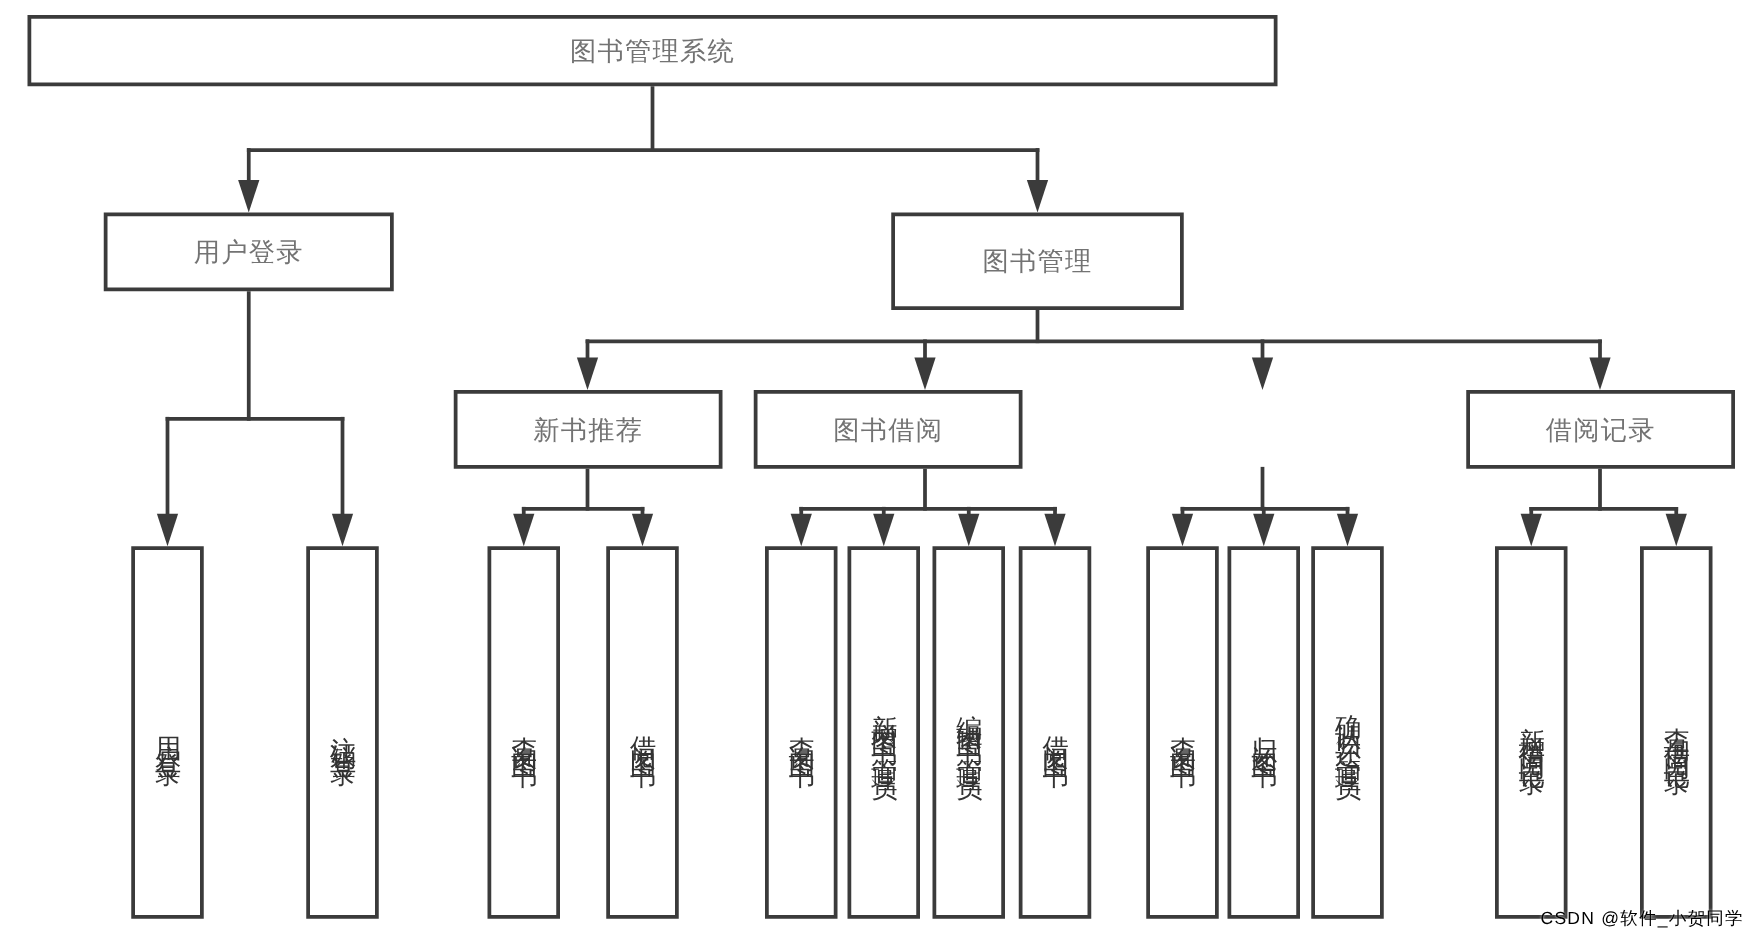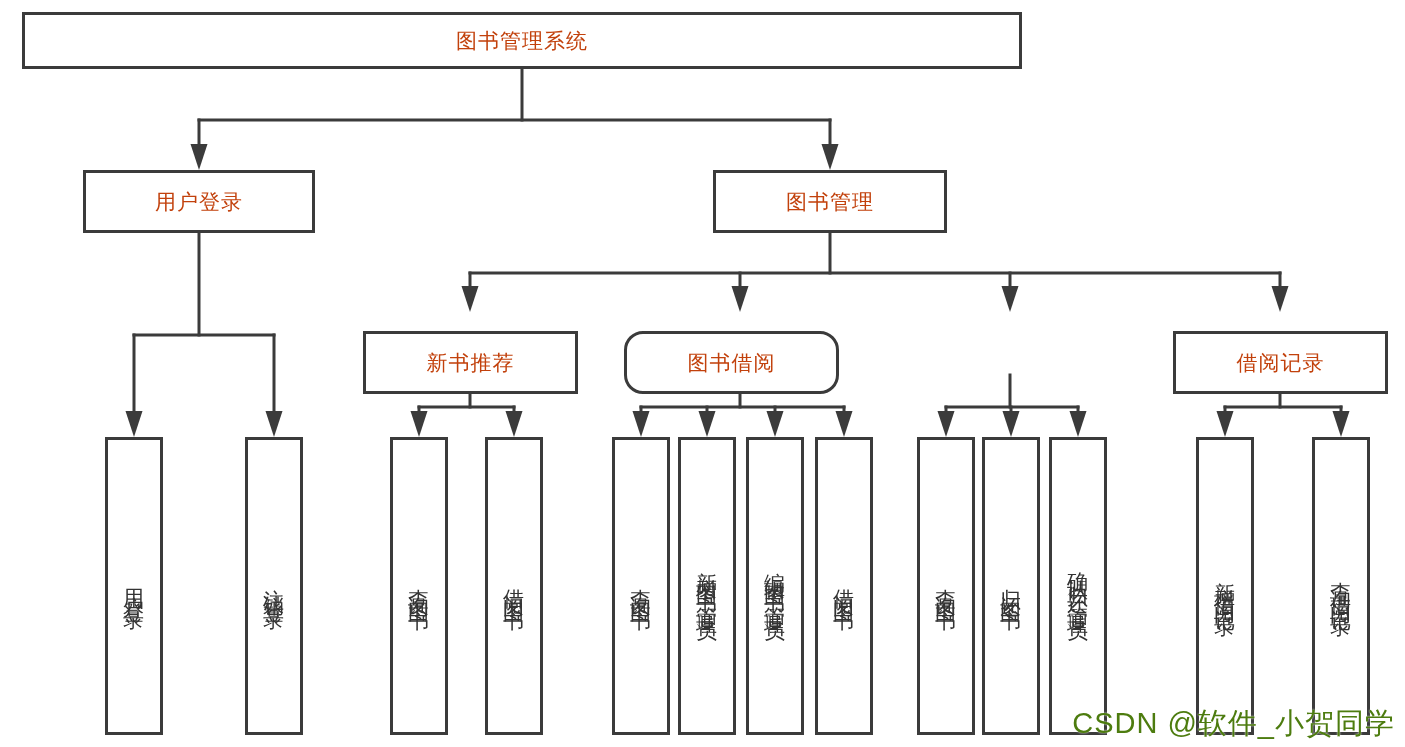--- a/index.html
+++ b/index.html
@@ -5,43 +5,43 @@
   html,body{margin:0;padding:0;background:#ffffff;}
   #stage{
     position:relative;width:1405px;height:747px;background:#ffffff;overflow:hidden;
     font-family:"Liberation Sans","DejaVu Sans",sans-serif;color:#333333;
   }
   #wires{position:absolute;left:0;top:0;width:1405px;height:747px;z-index:0;}
   .node{
     position:absolute;box-sizing:border-box;background:#ffffff;border:3px solid #3b3b3b;
     display:flex;align-items:center;justify-content:center;z-index:1;
   }
-  .hlabel{font-size:21px;letter-spacing:1px;white-space:nowrap;color:#c2410c;}
+  .hlabel{font-size:21px;letter-spacing:1px;white-space:nowrap;color:#737373;}
   .vnode{width:58px;top:437px;height:298px;}
   .vlabel{
     writing-mode:vertical-rl;text-orientation:mixed;
     font-size:21px;letter-spacing:7px;line-height:1;white-space:nowrap;color:#333333;
   }
   
   .n-root{left:22px;top:12px;width:1000px;height:57px;}
   .n-login{left:83px;top:170px;width:232px;height:63px;}
-  .n-mgmt{left:713px;top:170px;width:234px;height:63px;}
-  .lvl3{top:312px;width:215px;height:63px;margin-top:19px;}
+  .n-mgmt{left:713px;top:170px;width:234px;height:78px;}
+  .lvl3{top:312px;width:215px;height:63px;}
   .n-newbook{left:363px;}
-  .n-borrow{left:624px;border-radius:19px;}
+  .n-borrow{left:603px;}
   .n-current{left:903px;}
   .n-records{left:1173px;text-align:center;}
   .v-1{left:105px;}  .v-2{left:245px;}
   .v-3{left:390px;}  .v-4{left:485px;}
   .v-5{left:612px;}  .v-6{left:678px;}  .v-7{left:746px;}  .v-8{left:815px;}
   .v-9{left:917px;}  .v-10{left:982px;} .v-11{left:1049px;}
   .v-12{left:1196px;}.v-13{left:1312px;}
   #watermark{
     position:absolute;right:10px;bottom:3px;z-index:2;
-    font-size:29px;color:#4d7c0f;letter-spacing:1px;
+    font-size:14px;color:#000000;letter-spacing:1px;
     text-shadow:0 0 2px #ffffff;
     text-align:right;
   }
   #wires line{stroke:#3b3b3b;stroke-width:3;stroke-linecap:square;}
   #wires polygon{fill:#3b3b3b;}
 </style>
 </head>
 <body>
 
 <div id="stage">

